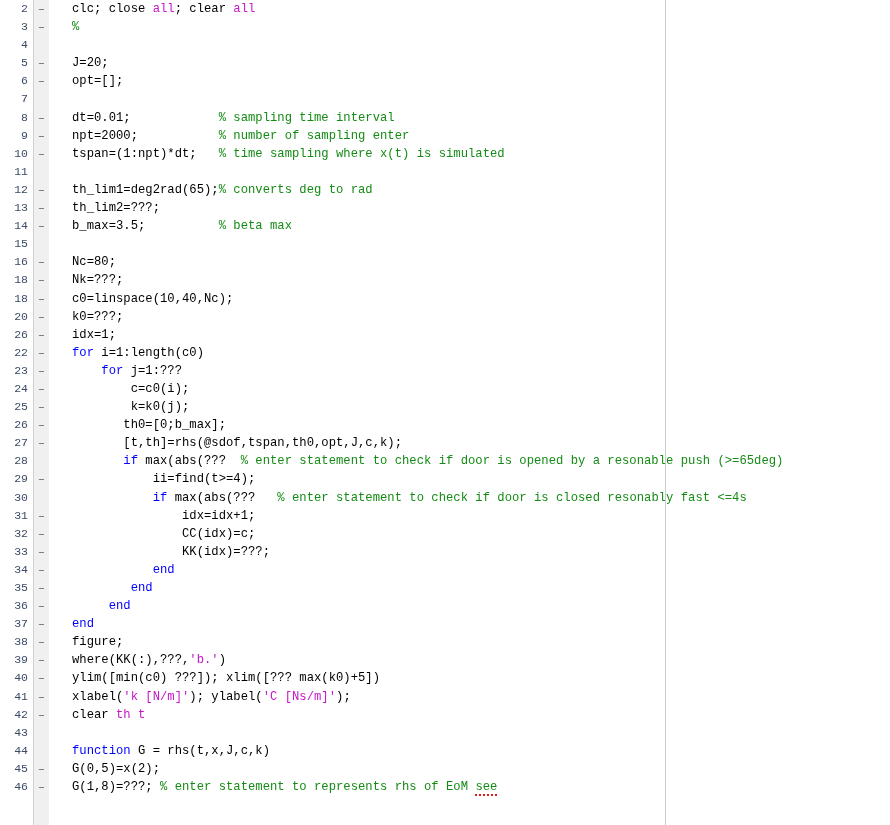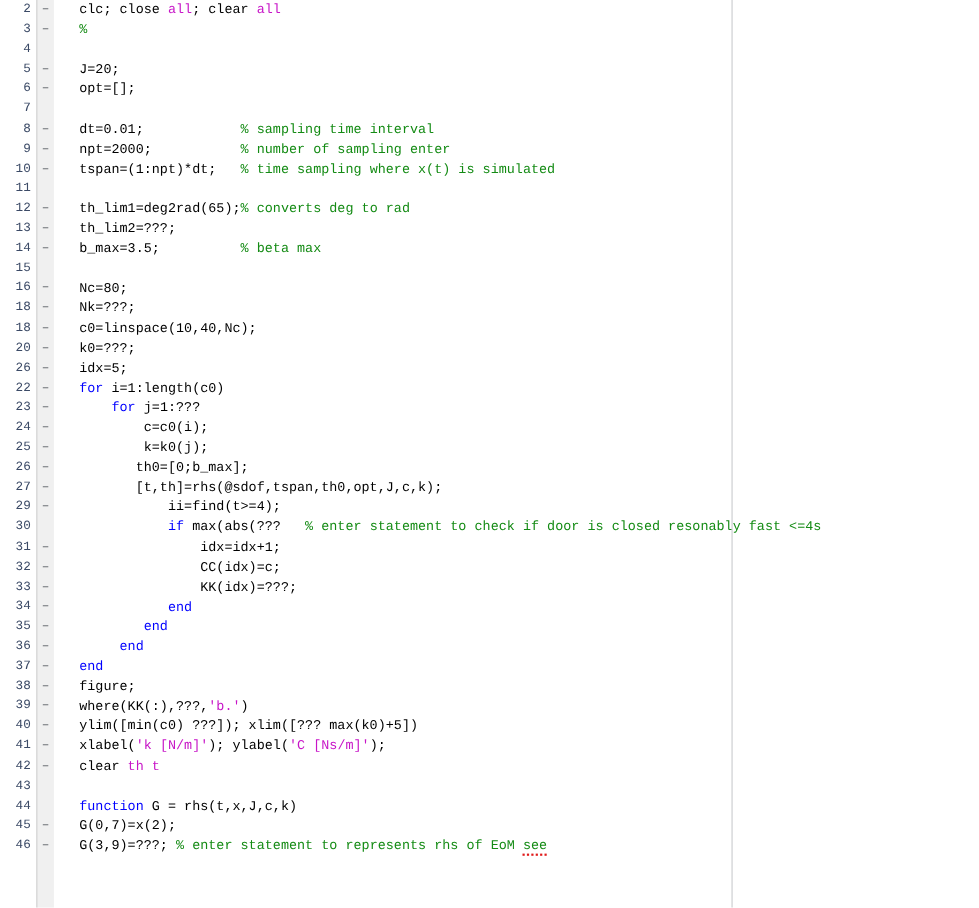--- a/index.html
+++ b/index.html
@@ -128,40 +128,41 @@
       <div class="row"><span class="lnum">10</span><span class="mark">–</span><span class="code"><span class="t-plain">tspan=(1:npt)*dt;   </span><span class="t-comment">% time sampling where x(t) is simulated</span></span></div>
       <div class="row"><span class="lnum">11</span><span class="mark"></span><span class="code"></span></div>
       <div class="row"><span class="lnum">12</span><span class="mark">–</span><span class="code"><span class="t-plain">th_lim1=deg2rad(65);</span><span class="t-comment">% converts deg to rad</span></span></div>
       <div class="row"><span class="lnum">13</span><span class="mark">–</span><span class="code"><span class="t-plain">th_lim2=???;</span></span></div>
       <div class="row"><span class="lnum">14</span><span class="mark">–</span><span class="code"><span class="t-plain">b_max=3.5;          </span><span class="t-comment">% beta max</span></span></div>
       <div class="row"><span class="lnum">15</span><span class="mark"></span><span class="code"></span></div>
       <div class="row"><span class="lnum">16</span><span class="mark">–</span><span class="code"><span class="t-plain">Nc=80;</span></span></div>
       <div class="row"><span class="lnum">18</span><span class="mark">–</span><span class="code"><span class="t-plain">Nk=???;</span></span></div>
       <div class="row"><span class="lnum">18</span><span class="mark">–</span><span class="code"><span class="t-plain">c0=linspace(10,40,Nc);</span></span></div>
       <div class="row"><span class="lnum">20</span><span class="mark">–</span><span class="code"><span class="t-plain">k0=???;</span></span></div>
-      <div class="row"><span class="lnum">26</span><span class="mark">–</span><span class="code"><span class="t-plain">idx=5;</span></span></div>
+      <div class="row"><span class="lnum">26</span><span class="mark">–</span><span class="code"><span class="t-plain">idx=1;</span></span></div>
       <div class="row"><span class="lnum">22</span><span class="mark">–</span><span class="code"><span class="t-keyword">for</span><span class="t-plain"> i=1:length(c0)</span></span></div>
       <div class="row"><span class="lnum">23</span><span class="mark">–</span><span class="code"><span class="t-plain">    </span><span class="t-keyword">for</span><span class="t-plain"> j=1:???</span></span></div>
       <div class="row"><span class="lnum">24</span><span class="mark">–</span><span class="code"><span class="t-plain">        c=c0(i);</span></span></div>
       <div class="row"><span class="lnum">25</span><span class="mark">–</span><span class="code"><span class="t-plain">        k=k0(j);</span></span></div>
       <div class="row"><span class="lnum">26</span><span class="mark">–</span><span class="code"><span class="t-plain">       th0=[0;b_max];</span></span></div>
       <div class="row"><span class="lnum">27</span><span class="mark">–</span><span class="code"><span class="t-plain">       [t,th]=rhs(@sdof,tspan,th0,opt,J,c,k);</span></span></div>
+      <div class="row"><span class="lnum">28</span><span class="mark"></span><span class="code"><span class="t-plain">       </span><span class="t-keyword">if</span><span class="t-plain"> max(abs(???  </span><span class="t-comment">% enter statement to check if door is opened by a resonable push (&gt;=65deg)</span></span></div>
       <div class="row"><span class="lnum">29</span><span class="mark">–</span><span class="code"><span class="t-plain">           ii=find(t&gt;=4);</span></span></div>
       <div class="row"><span class="lnum">30</span><span class="mark"></span><span class="code"><span class="t-plain">           </span><span class="t-keyword">if</span><span class="t-plain"> max(abs(???   </span><span class="t-comment">% enter statement to check if door is closed resonably fast &lt;=4s</span></span></div>
       <div class="row"><span class="lnum">31</span><span class="mark">–</span><span class="code"><span class="t-plain">               idx=idx+1;</span></span></div>
       <div class="row"><span class="lnum">32</span><span class="mark">–</span><span class="code"><span class="t-plain">               CC(idx)=c;</span></span></div>
       <div class="row"><span class="lnum">33</span><span class="mark">–</span><span class="code"><span class="t-plain">               KK(idx)=???;</span></span></div>
       <div class="row"><span class="lnum">34</span><span class="mark">–</span><span class="code"><span class="t-plain">           </span><span class="t-keyword">end</span></span></div>
       <div class="row"><span class="lnum">35</span><span class="mark">–</span><span class="code"><span class="t-plain">        </span><span class="t-keyword">end</span></span></div>
       <div class="row"><span class="lnum">36</span><span class="mark">–</span><span class="code"><span class="t-plain">     </span><span class="t-keyword">end</span></span></div>
       <div class="row"><span class="lnum">37</span><span class="mark">–</span><span class="code"><span class="t-keyword">end</span></span></div>
       <div class="row"><span class="lnum">38</span><span class="mark">–</span><span class="code"><span class="t-plain">figure;</span></span></div>
       <div class="row"><span class="lnum">39</span><span class="mark">–</span><span class="code"><span class="t-plain">where(KK(:),???,</span><span class="t-string">'b.'</span><span class="t-plain">)</span></span></div>
       <div class="row"><span class="lnum">40</span><span class="mark">–</span><span class="code"><span class="t-plain">ylim([min(c0) ???]); xlim([??? max(k0)+5])</span></span></div>
       <div class="row"><span class="lnum">41</span><span class="mark">–</span><span class="code"><span class="t-plain">xlabel(</span><span class="t-string">'k [N/m]'</span><span class="t-plain">); ylabel(</span><span class="t-string">'C [Ns/m]'</span><span class="t-plain">);</span></span></div>
       <div class="row"><span class="lnum">42</span><span class="mark">–</span><span class="code"><span class="t-plain">clear </span><span class="t-string">th t</span></span></div>
       <div class="row"><span class="lnum">43</span><span class="mark"></span><span class="code"></span></div>
       <div class="row"><span class="lnum">44</span><span class="mark"></span><span class="code"><span class="t-keyword">function</span><span class="t-plain"> G = rhs(t,x,J,c,k)</span></span></div>
-      <div class="row"><span class="lnum">45</span><span class="mark">–</span><span class="code"><span class="t-plain">G(0,7)=x(2);</span></span></div>
-      <div class="row"><span class="lnum">46</span><span class="mark">–</span><span class="code"><span class="t-plain">G(3,9)=???; </span><span class="t-comment">% enter statement to represents rhs of EoM </span><span class="t-comment misspell">see</span></span></div>
+      <div class="row"><span class="lnum">45</span><span class="mark">–</span><span class="code"><span class="t-plain">G(0,5)=x(2);</span></span></div>
+      <div class="row"><span class="lnum">46</span><span class="mark">–</span><span class="code"><span class="t-plain">G(1,8)=???; </span><span class="t-comment">% enter statement to represents rhs of EoM </span><span class="t-comment misspell">see</span></span></div>
     </div>
   <div class="column-ruler"></div>
 </div>
 
 </body></html>

